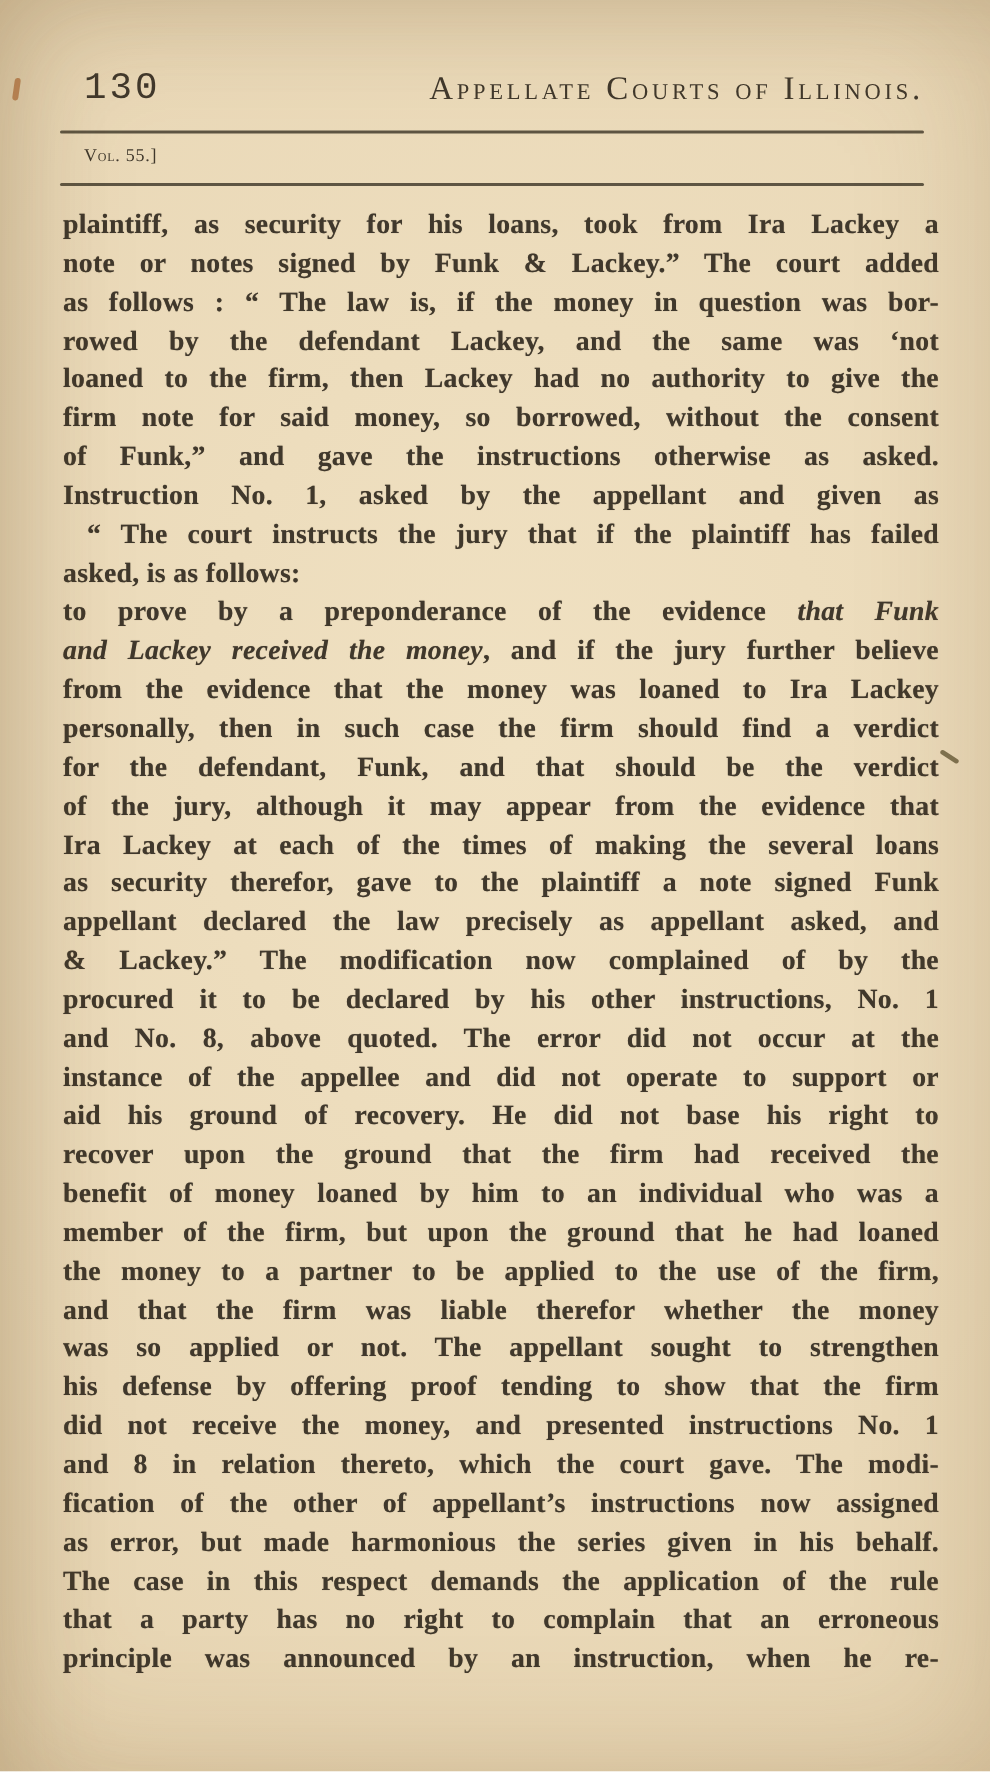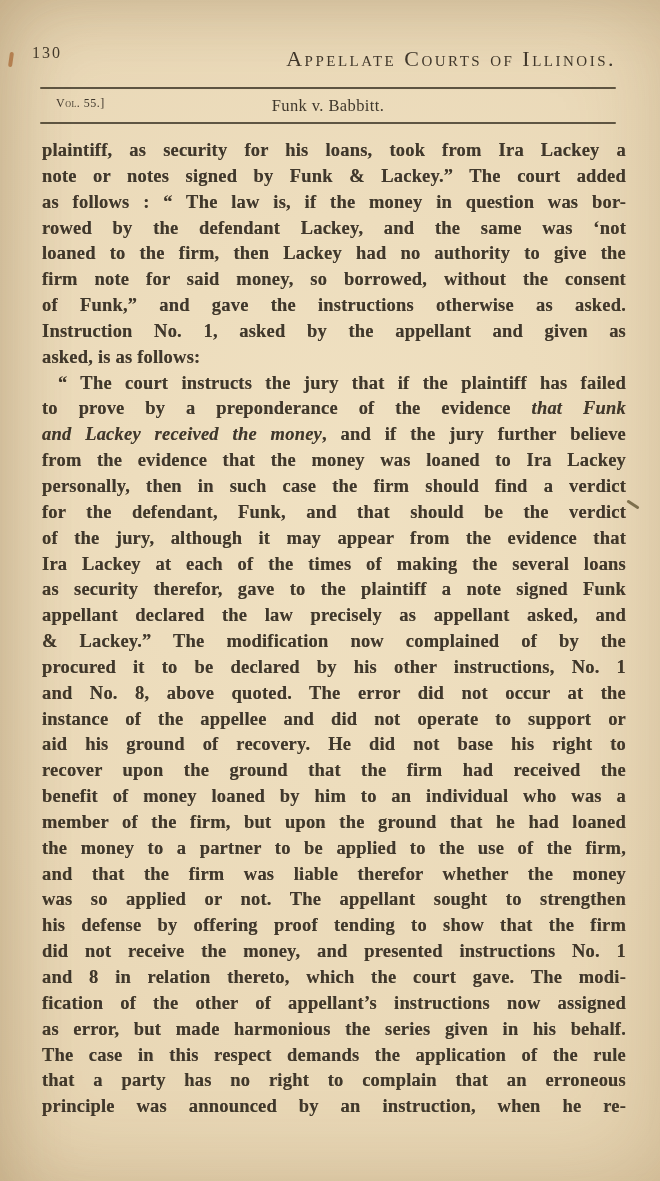--- a/index.html
+++ b/index.html
@@ -18,22 +18,22 @@
   }
   .page::after {
     content: "";
     position: absolute; inset: 0;
     pointer-events: none;
     box-shadow:
       inset 0 0 85px 8px rgba(125, 92, 45, 0.20),
       inset 30px 20px 70px -30px rgba(110, 80, 40, 0.22);
   }
   .page-number {
-    position: absolute; left: 32px; top: 44px;
-    font-size: 16px; letter-spacing: 2px; color: var(--ink);
+    position: absolute; left: 56px; top: 44px;
+    font-size: 25px; letter-spacing: 2px; color: var(--ink); font-family: Liberation Mono, monospace;
   }
   .running-title {
     position: absolute; left: 40px; top: 46px; width: 576px;
     text-align: right;
     font-variant: small-caps;
     font-size: 22px; letter-spacing: 2.5px;
     color: var(--ink);
   }
   .rule {
     position: absolute; left: 40px; width: 576px; height: 2px;
@@ -89,35 +89,34 @@
 <div class="page">
   <div class="mark-left"></div>
   <div class="mark-right"></div>
 
   <span class="page-number">130</span>
   <div class="running-title">Appellate Courts of Illinois.</div>
 
   <div class="rule rule-1"></div>
 
   <span class="volume-label">Vol. 55.]</span>
-  <div class="case-name">Funk v. Babbitt.</div>
 
   <div class="rule rule-2"></div>
 
   <div class="body-text">
       <div class="line"><span>plaintiff, as security for his loans, took from Ira Lackey a</span></div>
       <div class="line"><span>note or notes signed by Funk &amp; Lackey.” The court added</span></div>
       <div class="line"><span>as follows : “ The law is, if the money in question was bor-</span></div>
       <div class="line"><span>rowed by the defendant Lackey, and the same was ‘not</span></div>
       <div class="line"><span>loaned to the firm, then Lackey had no authority to give the</span></div>
       <div class="line"><span>firm note for said money, so borrowed, without the consent</span></div>
       <div class="line"><span>of Funk,” and gave the instructions otherwise as asked.</span></div>
       <div class="line"><span>Instruction No. 1, asked by the appellant and given as</span></div>
+      <div class="line indent"><span>“ The court instructs the jury that if the plaintiff has failed</span></div>
       <div class="line short"><span>asked, is as follows:</span></div>
-      <div class="line indent"><span>“ The court instructs the jury that if the plaintiff has failed</span></div>
       <div class="line"><span>to prove by a preponderance of the evidence </span><span class="it">that Funk</span></div>
       <div class="line"><span class="it">and Lackey received the money</span><span>, and if the jury further believe</span></div>
       <div class="line"><span>from the evidence that the money was loaned to Ira Lackey</span></div>
       <div class="line"><span>personally, then in such case the firm should find a verdict</span></div>
       <div class="line"><span>for the defendant, Funk, and that should be the verdict</span></div>
       <div class="line"><span>of the jury, although it may appear from the evidence that</span></div>
       <div class="line"><span>Ira Lackey at each of the times of making the several loans</span></div>
       <div class="line"><span>as security therefor, gave to the plaintiff a note signed Funk</span></div>
       <div class="line"><span>appellant declared the law precisely as appellant asked, and</span></div>
       <div class="line"><span>&amp; Lackey.” The modification now complained of by the</span></div>

